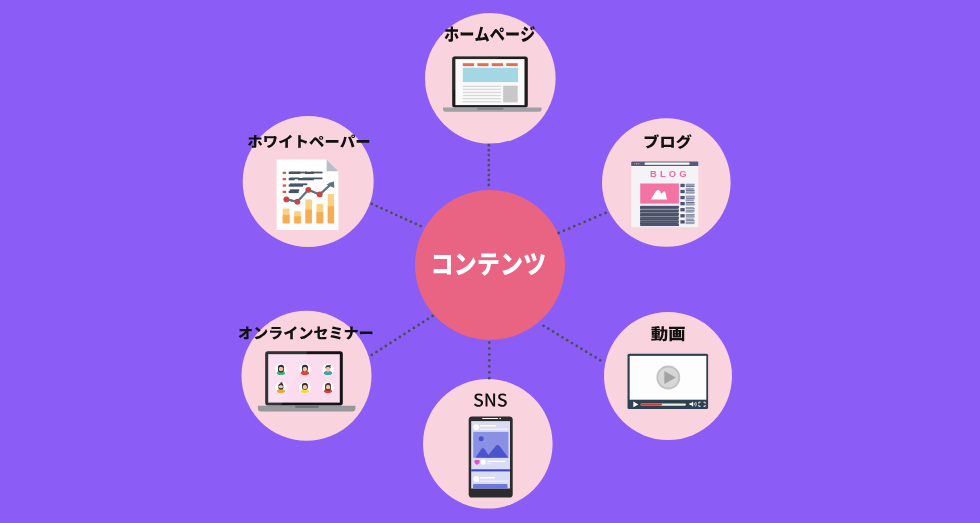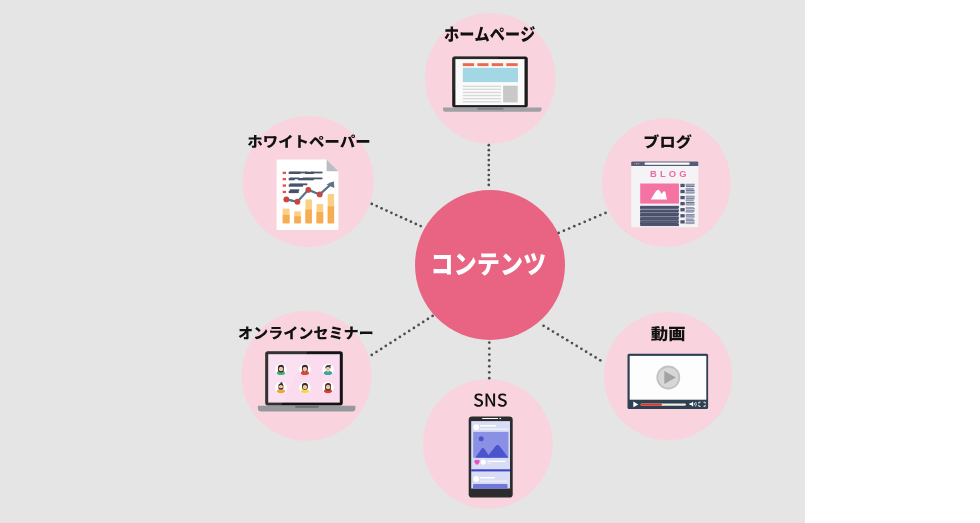--- a/index.html
+++ b/index.html
@@ -1,14 +1,14 @@
 <!DOCTYPE html>
 <html><head><meta charset="utf-8"><style>
 html,body{margin:0;padding:0;background:#fff;}
-#stage{position:relative;width:805px;height:523px;background:#e5e5e5;overflow:hidden;}
+#stage{position:relative;width:980px;height:523px;background:#8b5cf6;overflow:hidden;}
 </style></head><body>
 <div id="stage">
 <svg width="980" height="523" viewBox="0 0 980 523">
 <circle cx="490.3" cy="78.3" r="65.3" fill="#f9d3de"></circle>
       <circle cx="308.2" cy="181.5" r="65.5" fill="#f9d3de"></circle>
       <circle cx="666.3" cy="182.5" r="64.3" fill="#f9d3de"></circle>
       <circle cx="306.5" cy="375.7" r="65.0" fill="#f9d3de"></circle>
       <circle cx="668.0" cy="376.0" r="64.0" fill="#f9d3de"></circle>
       <circle cx="487.8" cy="443.8" r="64.8" fill="#f9d3de"></circle>
       <circle cx="490.0" cy="265.0" r="75.0" fill="#e96382"></circle>

